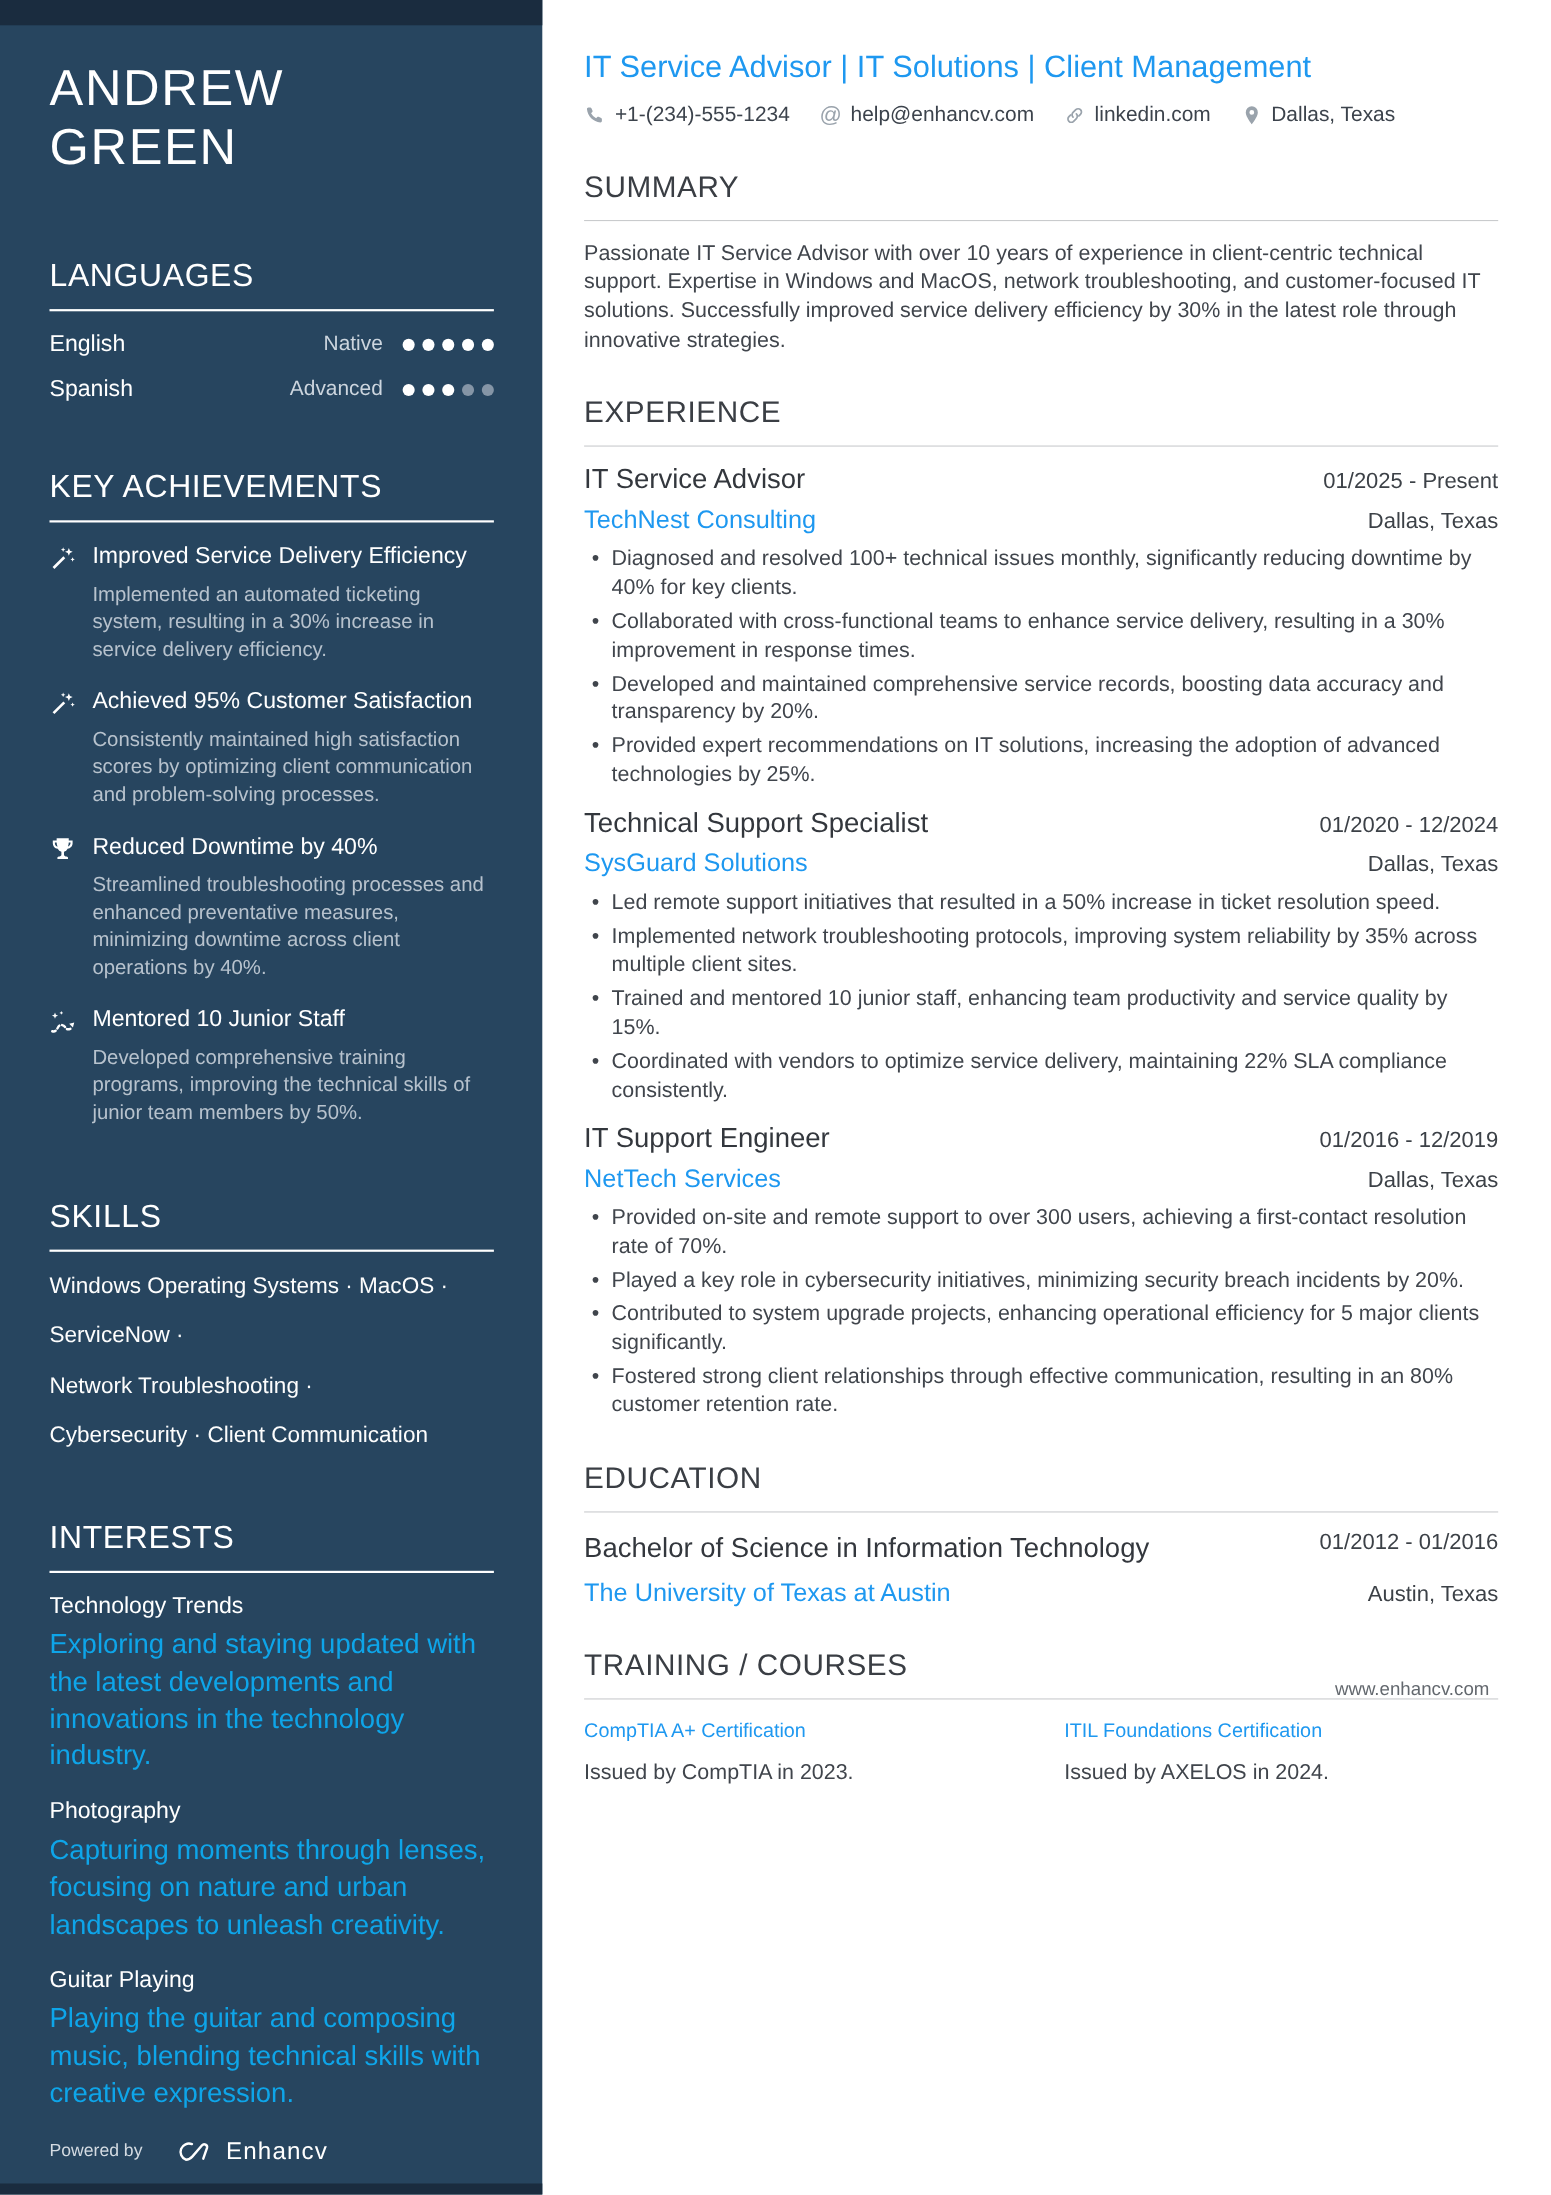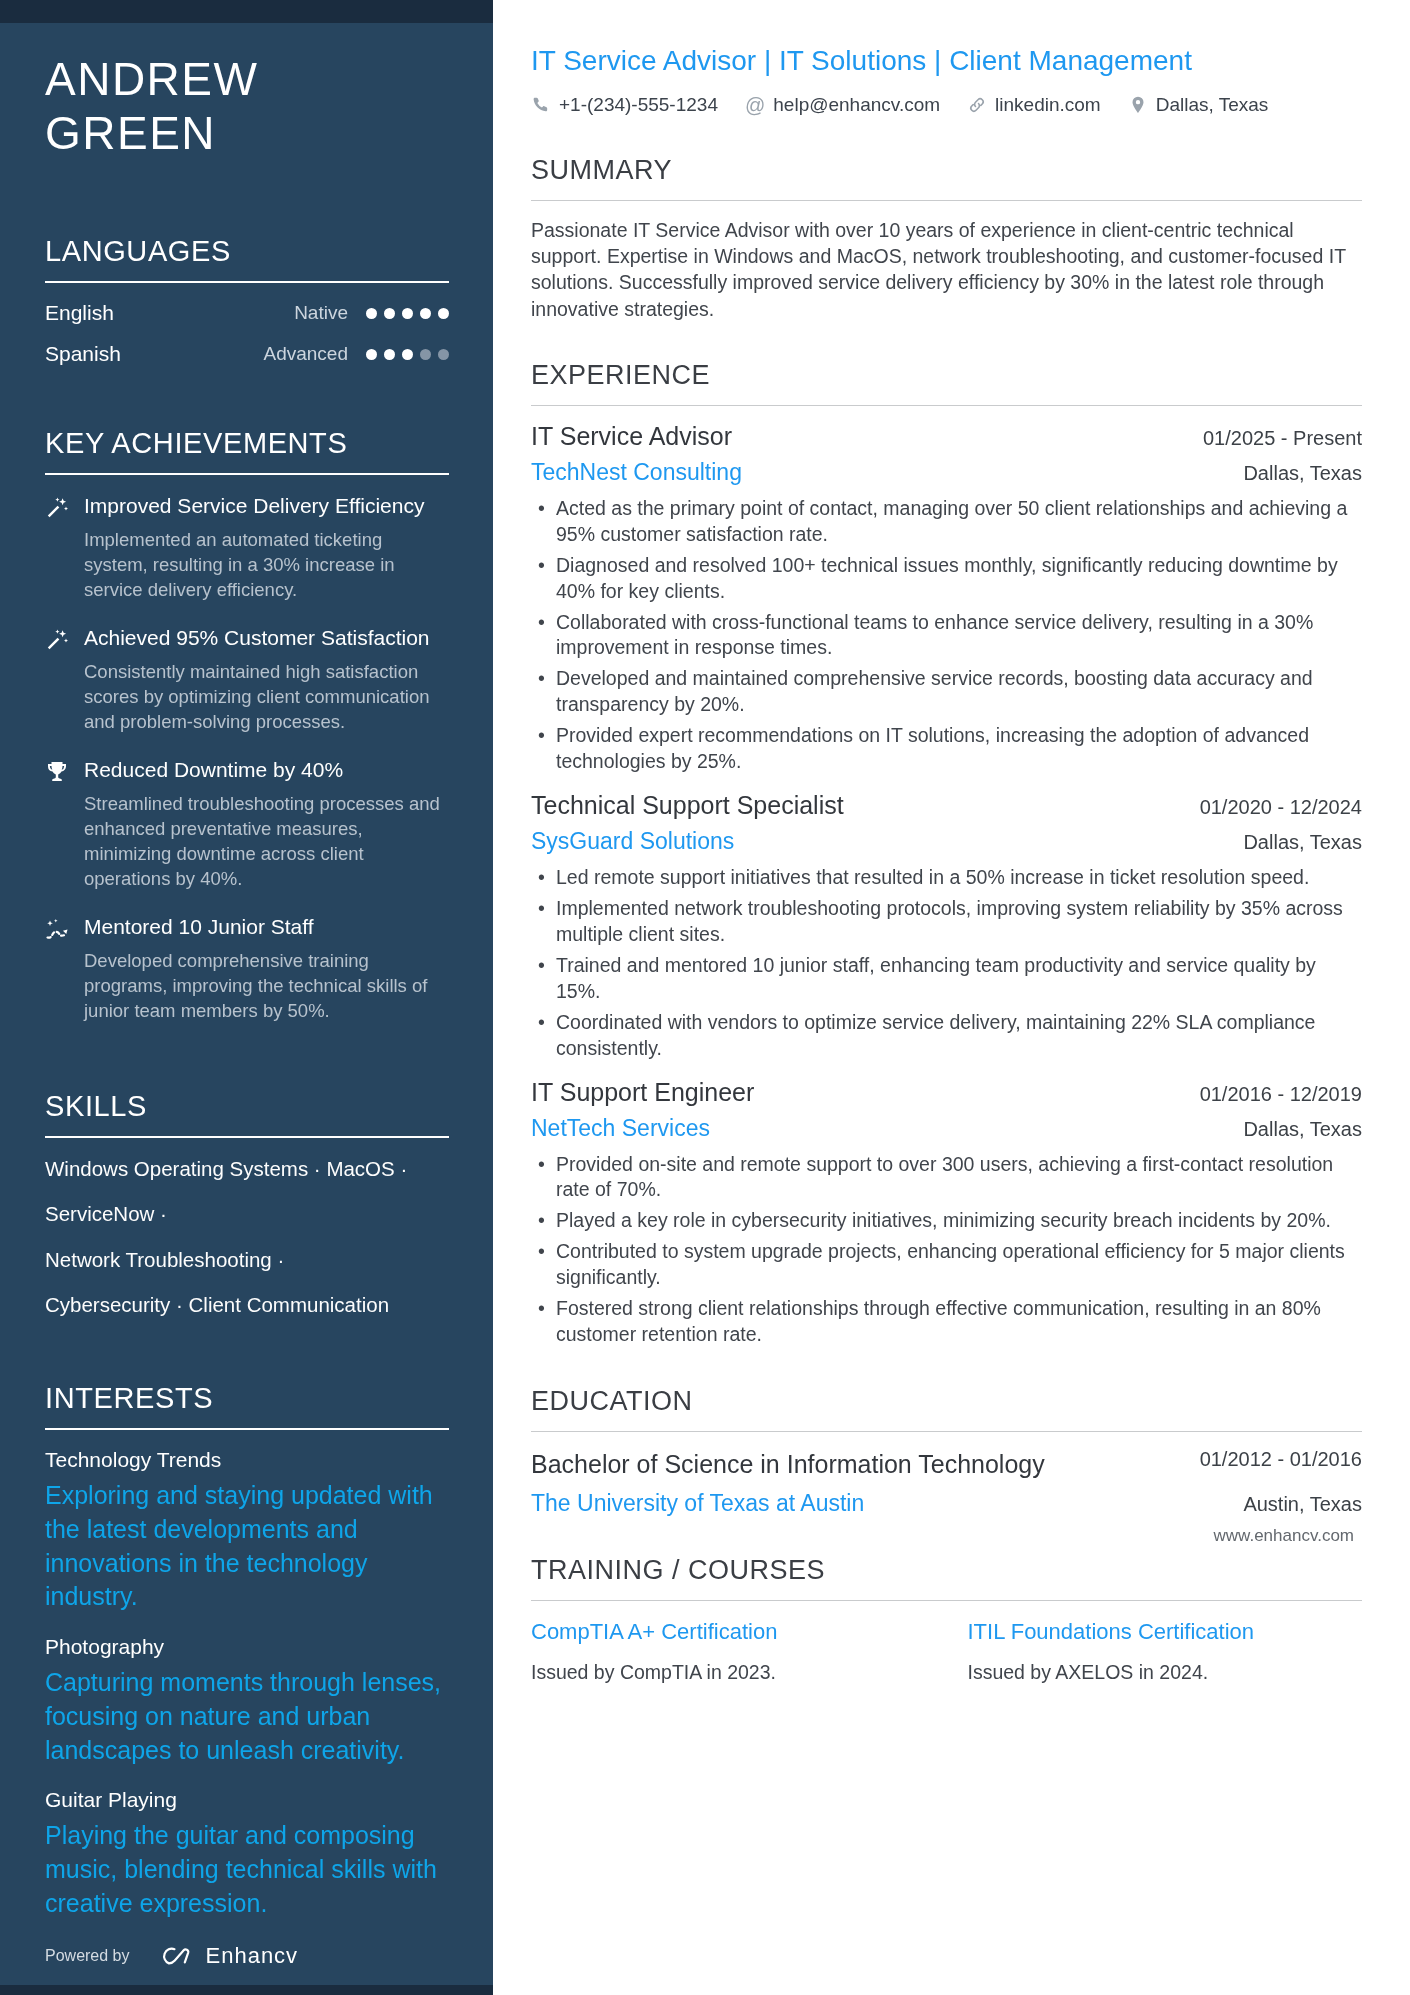--- a/index.html
+++ b/index.html
@@ -84,21 +84,21 @@
     color:#40454c; margin-bottom:5px;
   }
   ul.bullets li::before { content:"•"; position:absolute; left:7px; top:0; color:#40454c; }
 
   .edu-head { display:flex; justify-content:space-between; align-items:flex-start; margin-top:16px; }
   .edu-degree { font-size:25px; font-weight:500; color:#33373d; line-height:1.3; max-width:620px; }
   .edu-sub { display:flex; justify-content:space-between; align-items:baseline; margin-top:10px; }
   .edu-school { font-size:23px; font-weight:500; color:#1e98f0; }
 
   .courses-grid { display:grid; grid-template-columns:1fr 1fr; column-gap:42px; margin-top:18px; }
-  .course-title { font-size:22px; font-weight:500; color:#1e98f0; margin-bottom:16px; }
+  .course-title { font-size:18px; font-weight:500; color:#1e98f0; margin-bottom:16px; }
   .course-issued { font-size:19.5px; color:#40454c; }
 
   .site-footer { position:absolute; right:56px; bottom:42px; font-size:17px; color:#63686e; }
 </style>
 </head>
 <body>
 
 <aside class="sidebar">
   <div class="band-top"></div>
 
@@ -273,21 +273,20 @@
     <div class="job">
       <div class="job-head">
         <span class="job-title">IT Service Advisor</span>
         <span class="job-date">01/2025 - Present</span>
       </div>
       <div class="job-sub">
         <span class="job-company">TechNest Consulting</span>
         <span class="job-loc">Dallas, Texas</span>
       </div>
       <ul class="bullets">
-        <li>Acted as the primary point of contact, managing over 50 client relationships and achieving a 95% customer satisfaction rate.</li>
         <li>Diagnosed and resolved 100+ technical issues monthly, significantly reducing downtime by 40% for key clients.</li>
         <li>Collaborated with cross-functional teams to enhance service delivery, resulting in a 30% improvement in response times.</li>
         <li>Developed and maintained comprehensive service records, boosting data accuracy and transparency by 20%.</li>
         <li>Provided expert recommendations on IT solutions, increasing the adoption of advanced technologies by 25%.</li>
       </ul>
     </div>
 
     <div class="job">
       <div class="job-head">
         <span class="job-title">Technical Support Specialist</span>

